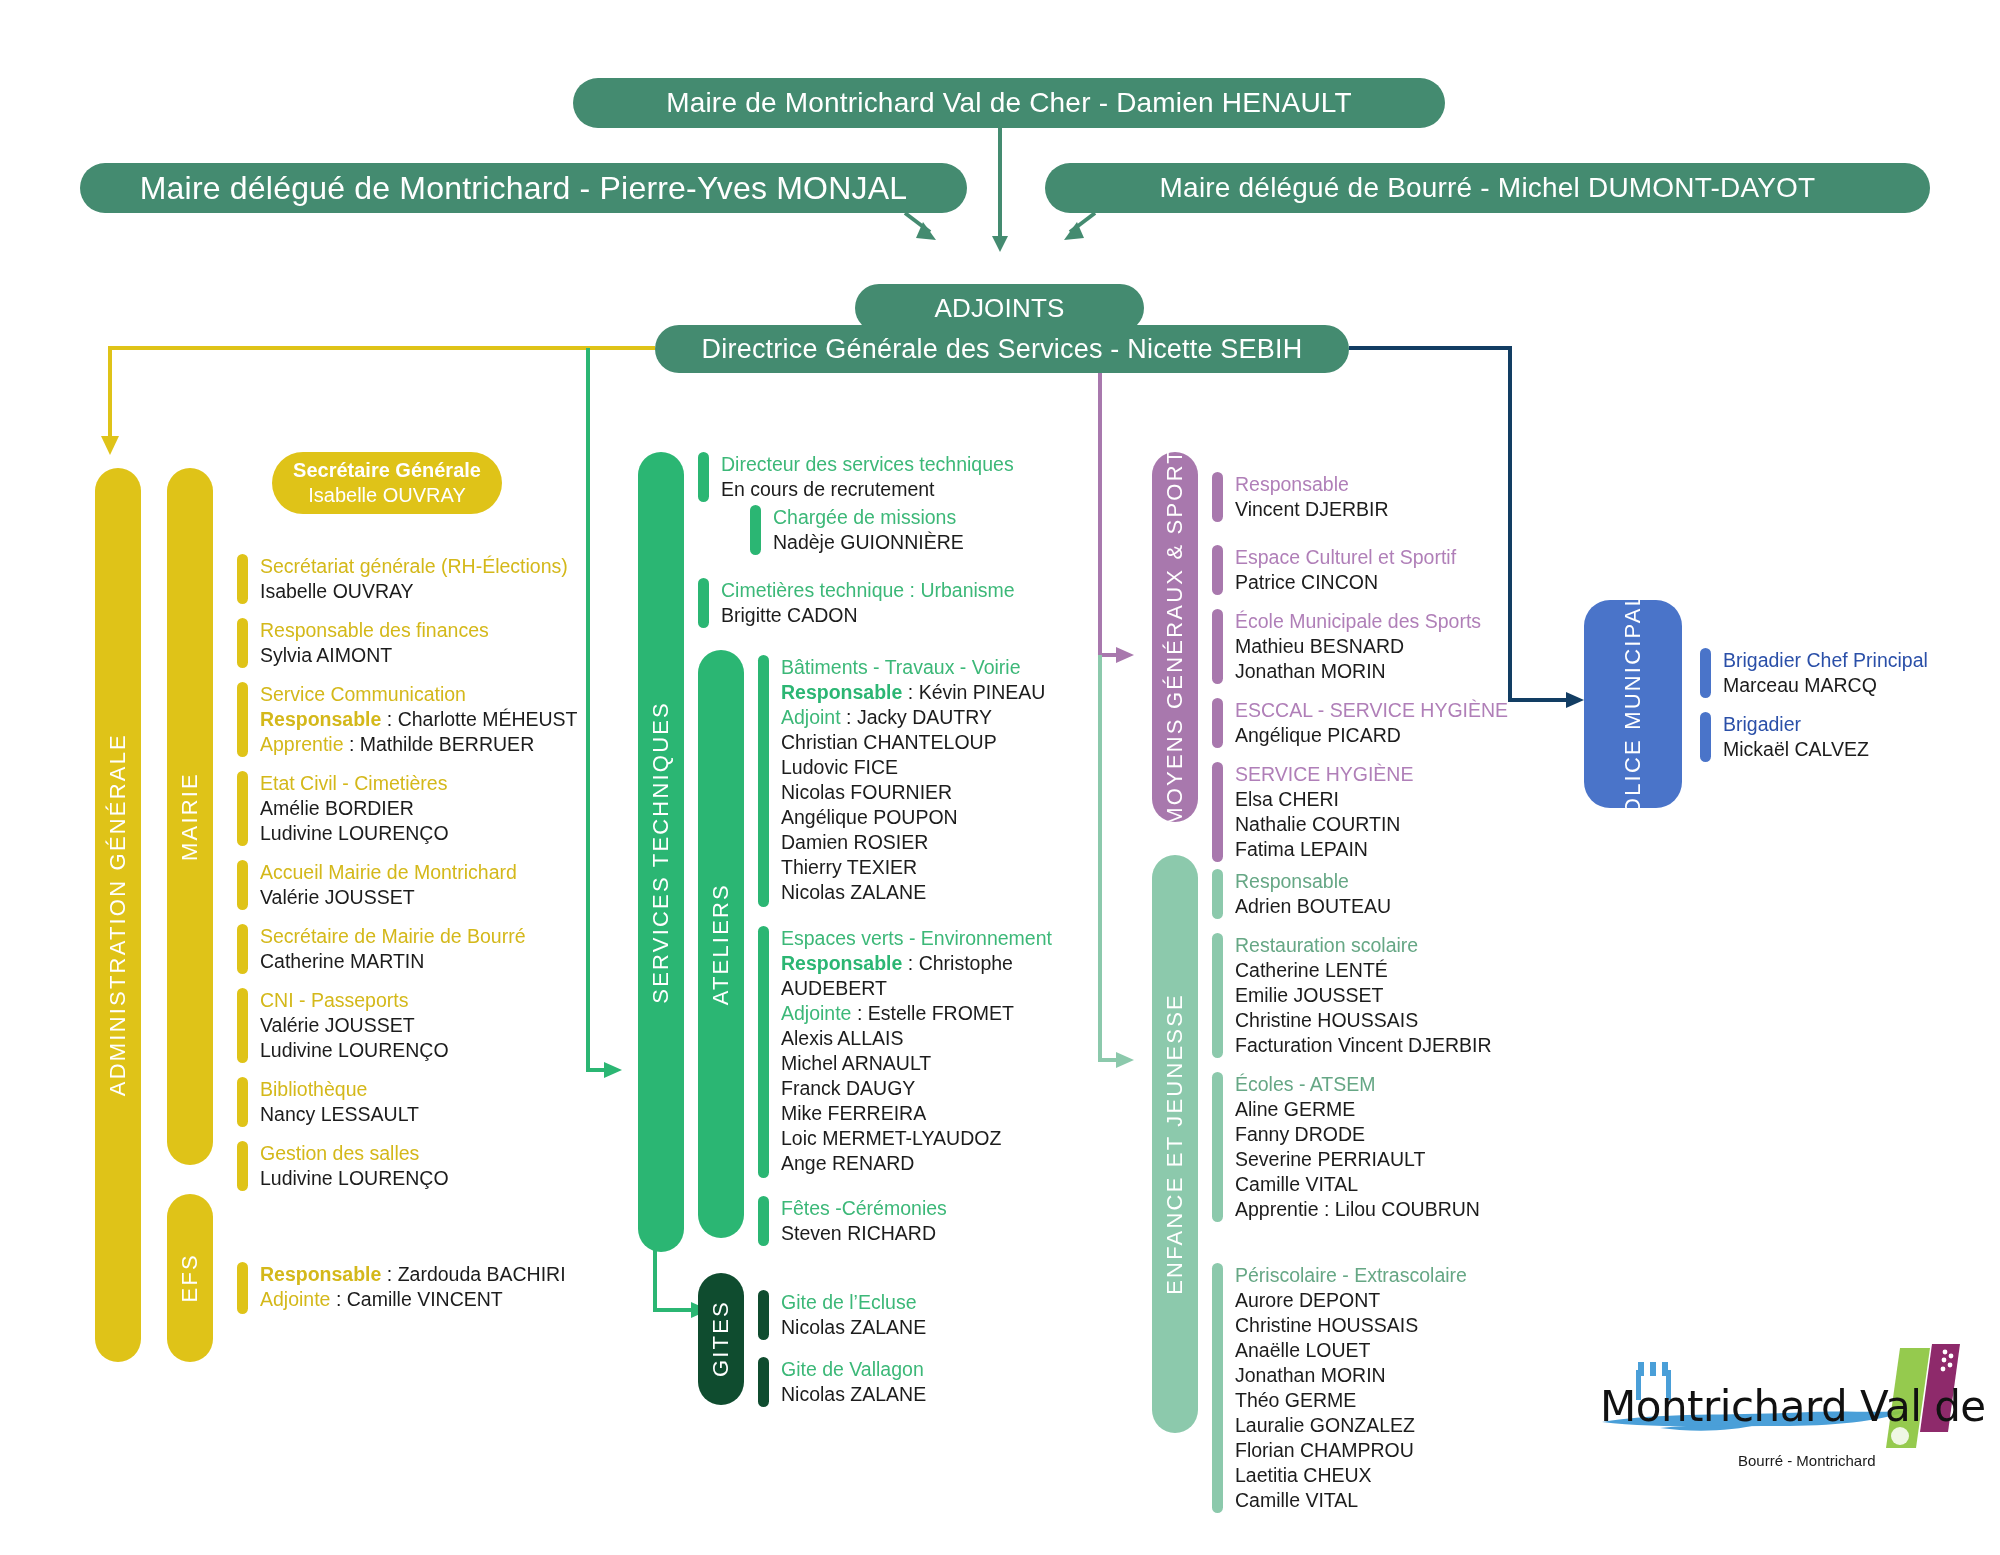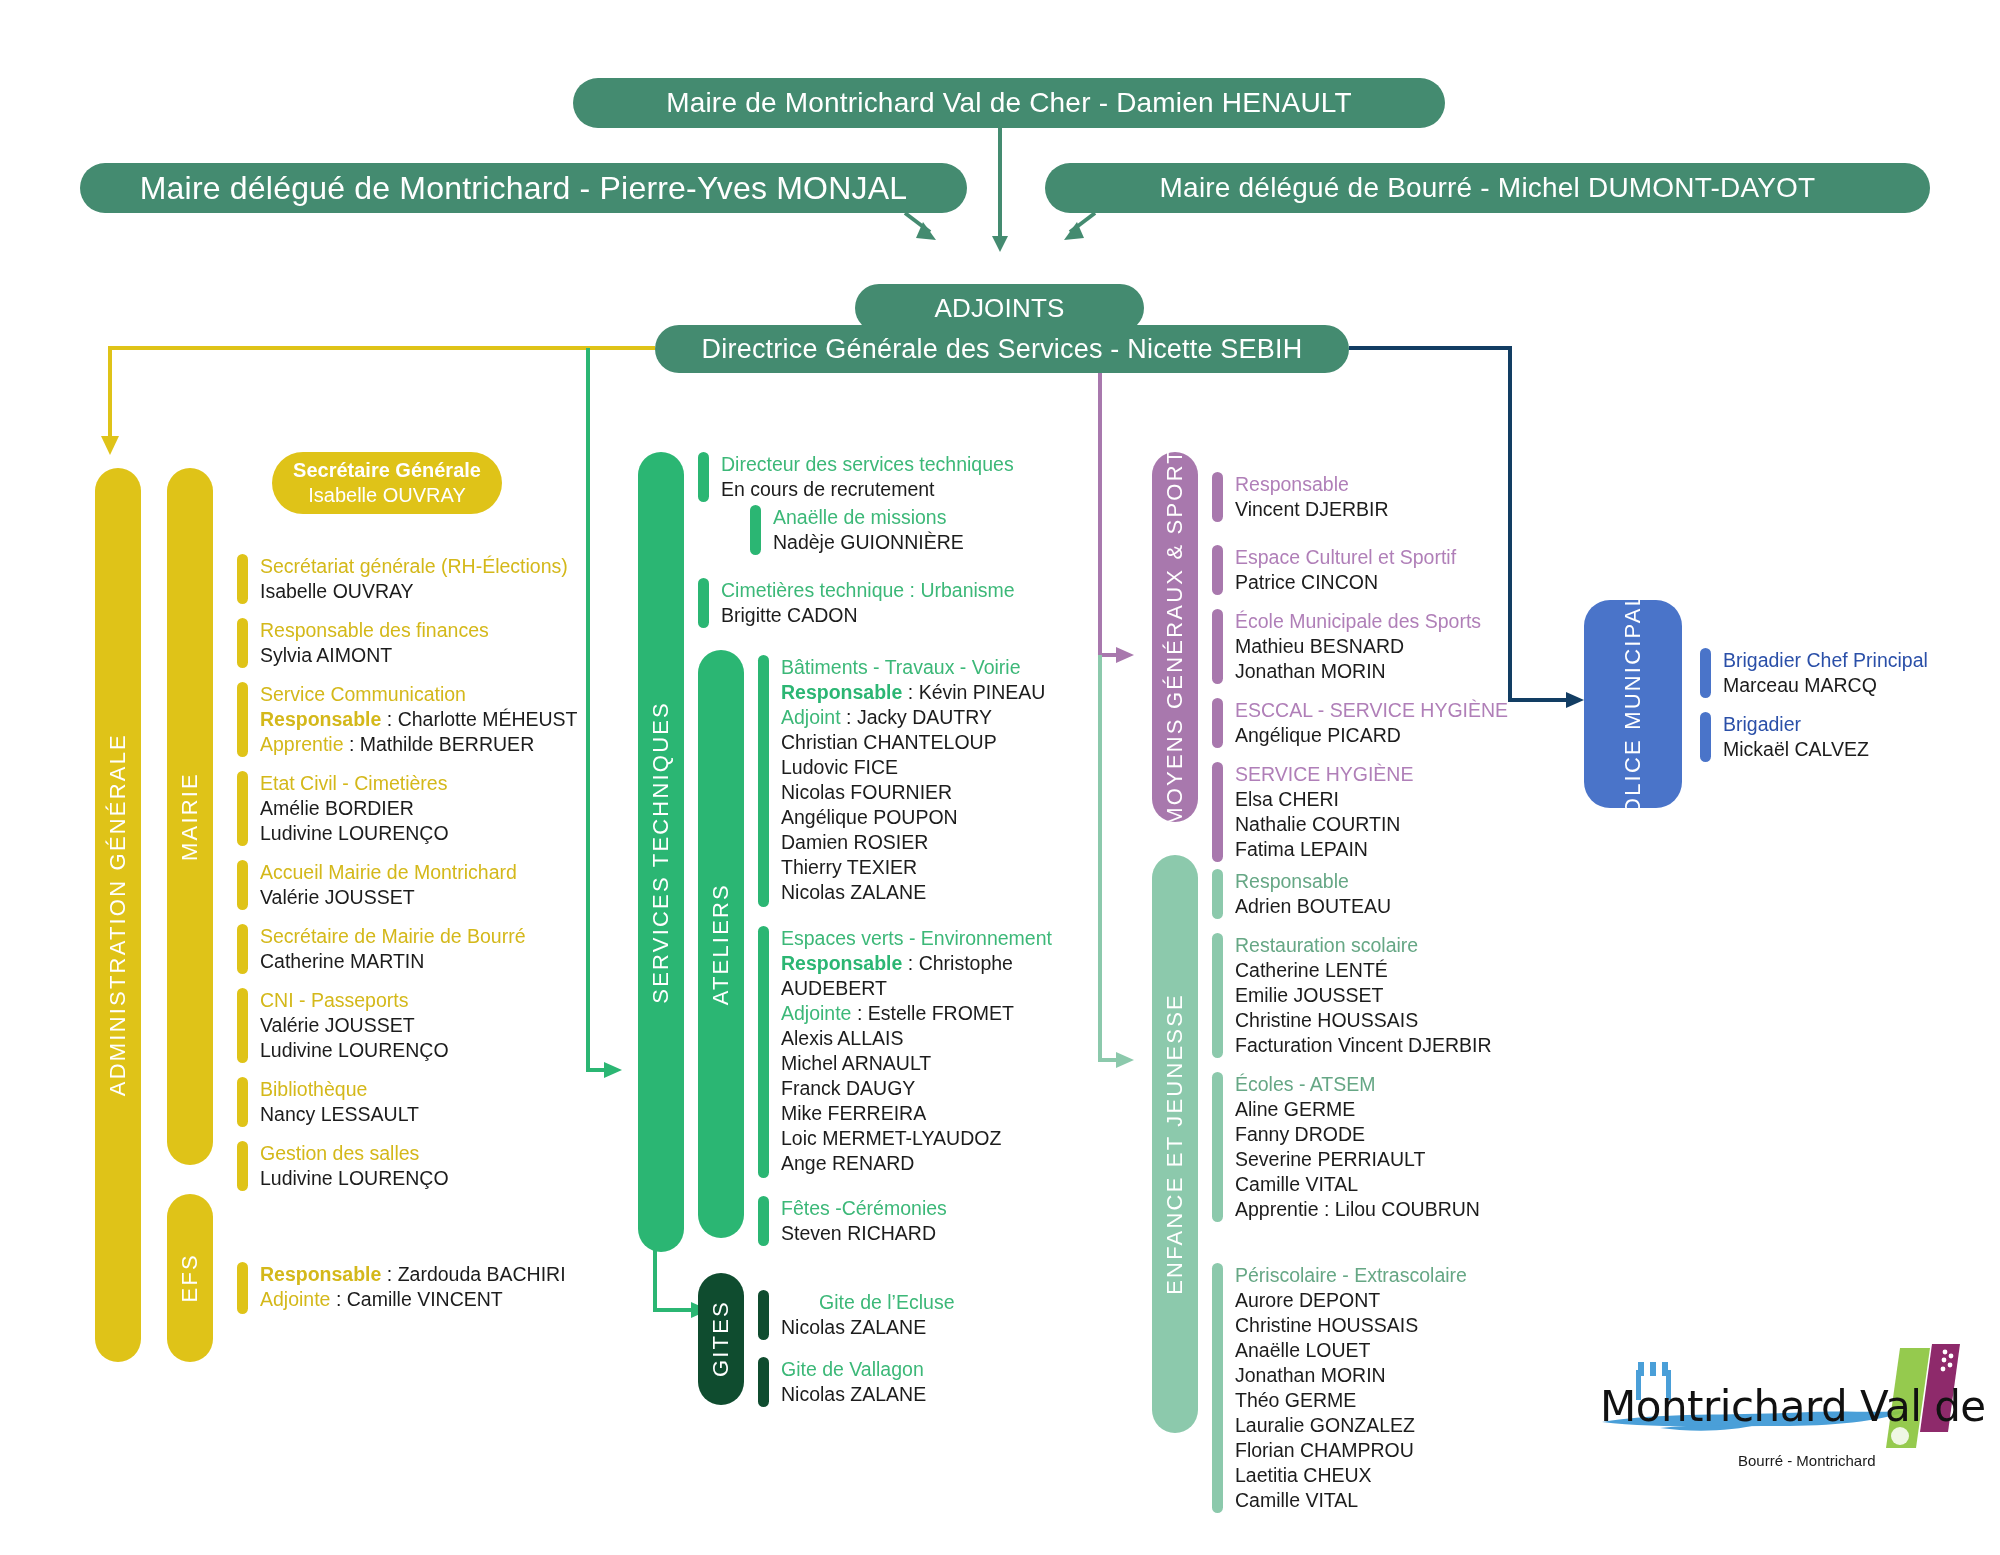--- a/index.html
+++ b/index.html
@@ -242,21 +242,21 @@
     <div class="tick" style="background:#2bb673;height:50px;"></div>
     <div class="txt">
       <div class="hd" style="color:#3cb878;">Directeur des services techniques</div>
       <div>En cours de recrutement</div>
     </div>
   </div>
 
   <div class="grp" style="left:750px;top:505px;">
     <div class="tick" style="background:#2bb673;height:50px;"></div>
     <div class="txt">
-      <div class="hd" style="color:#3cb878;">Anaëlle de missions</div>
+      <div class="hd" style="color:#3cb878;">Chargée de missions</div>
       <div>Nadèje GUIONNIÈRE</div>
     </div>
   </div>
 
   <div class="grp" style="left:698px;top:578px;">
     <div class="tick" style="background:#2bb673;height:50px;"></div>
     <div class="txt">
       <div class="hd" style="color:#3cb878;">Cimetières technique : Urbanisme</div>
       <div>Brigitte CADON</div>
     </div>
@@ -298,21 +298,21 @@
     <div class="tick" style="background:#2bb673;height:50px;"></div>
     <div class="txt">
       <div class="hd" style="color:#3cb878;">Fêtes -Cérémonies</div>
       <div>Steven RICHARD</div>
     </div>
   </div>
 
   <div class="grp" style="left:758px;top:1290px;">
     <div class="tick" style="background:#0f4c2f;height:50px;"></div>
     <div class="txt">
-      <div class="hd" style="color:#3cb878;margin-left:38px;">Gite de l’Ecluse</div>
+      <div class="hd" style="color:#3cb878;">Gite de l’Ecluse</div>
       <div>Nicolas ZALANE</div>
     </div>
   </div>
 
   <div class="grp" style="left:758px;top:1357px;">
     <div class="tick" style="background:#0f4c2f;height:50px;"></div>
     <div class="txt">
       <div class="hd" style="color:#3cb878;">Gite de Vallagon</div>
       <div>Nicolas ZALANE</div>
     </div>

